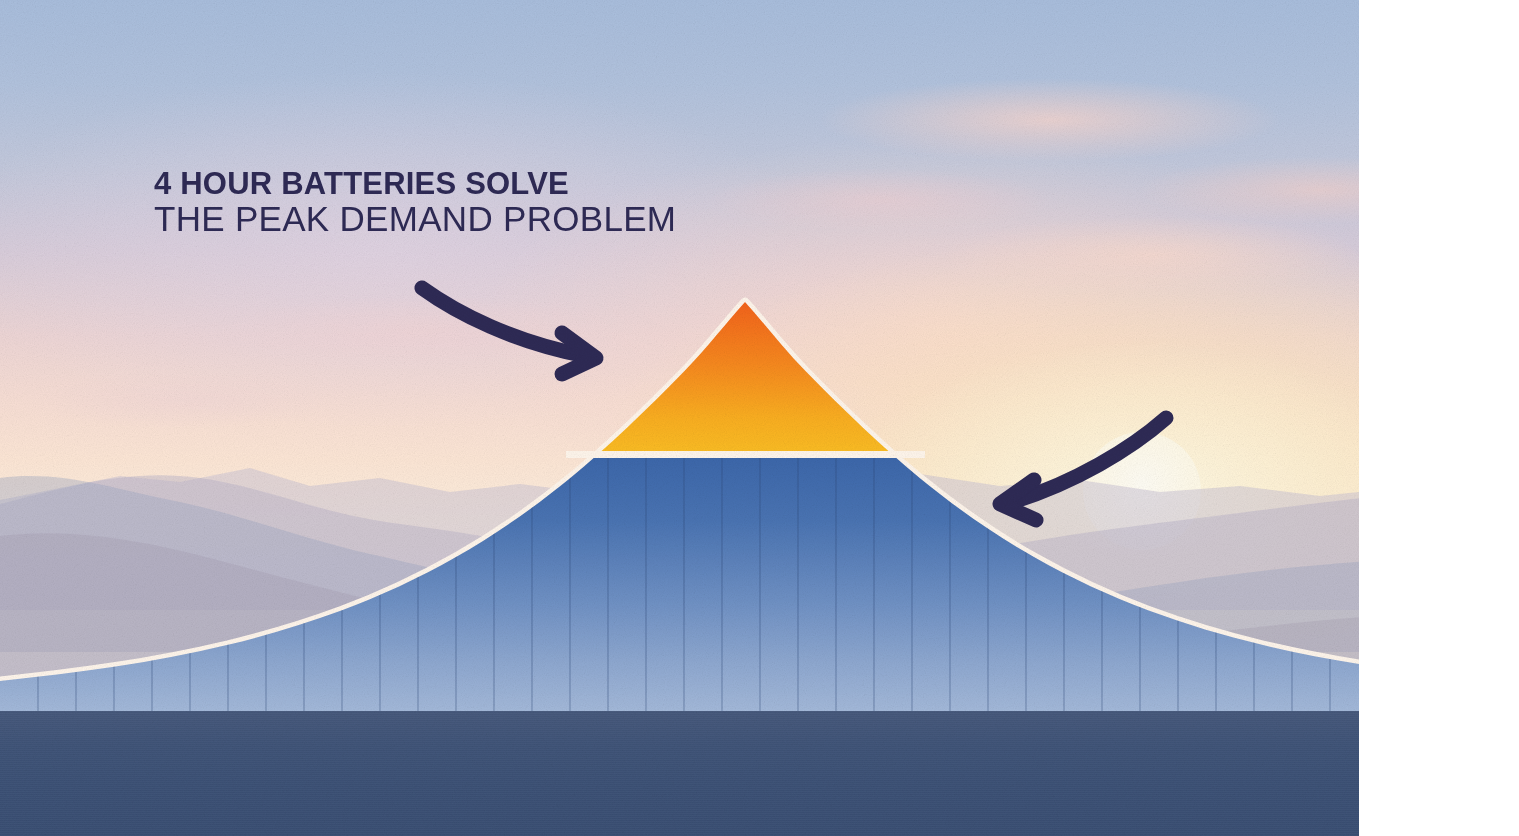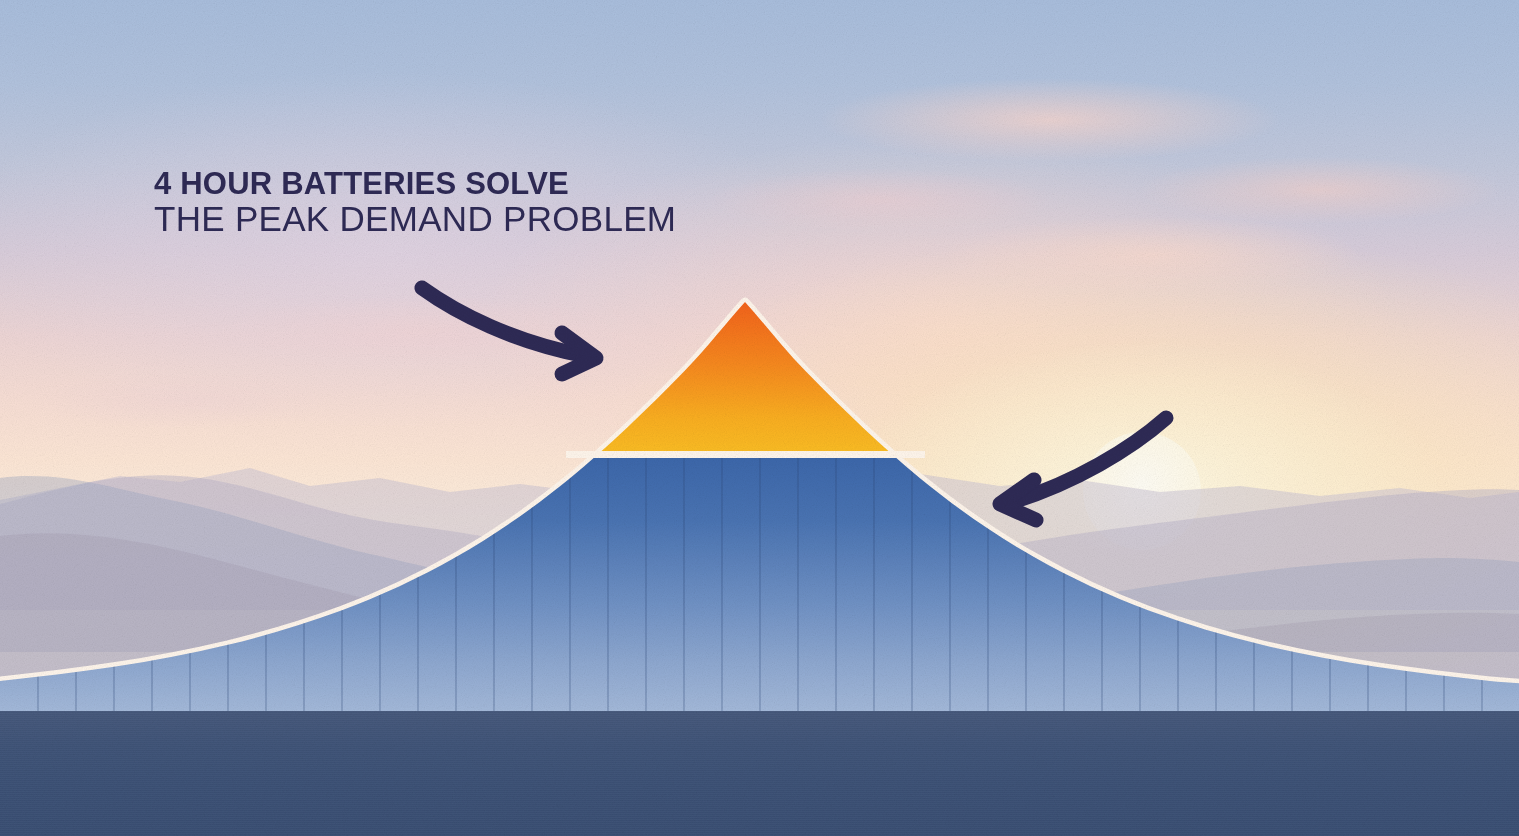--- a/index.html
+++ b/index.html
@@ -1,17 +1,17 @@
 <!DOCTYPE html>
 <html><head>
 <meta charset="utf-8">
 <style>
   html,body{margin:0;padding:0;background:#fff;}
   #stage{
-    position:relative;width:1519px;height:836px;overflow:hidden;
+    position:relative;width:1359px;height:836px;overflow:hidden;
     font-family:"Liberation Sans", sans-serif;
   }
 
   
   .sky{
     position:absolute;left:0;top:0;width:1519px;height:836px;
     background:
       radial-gradient(ellipse 420px 220px at 1142px 500px, rgba(255,250,230,0.95) 0%, rgba(255,246,222,0.45) 45%, rgba(255,240,215,0.0) 72%),
       radial-gradient(ellipse 700px 300px at 1150px 470px, rgba(255,236,190,0.85) 0%, rgba(255,232,186,0.35) 50%, rgba(255,230,190,0) 80%),
       radial-gradient(ellipse 620px 260px at 940px 330px, rgba(255,222,210,0.70) 0%, rgba(255,222,210,0) 75%),

